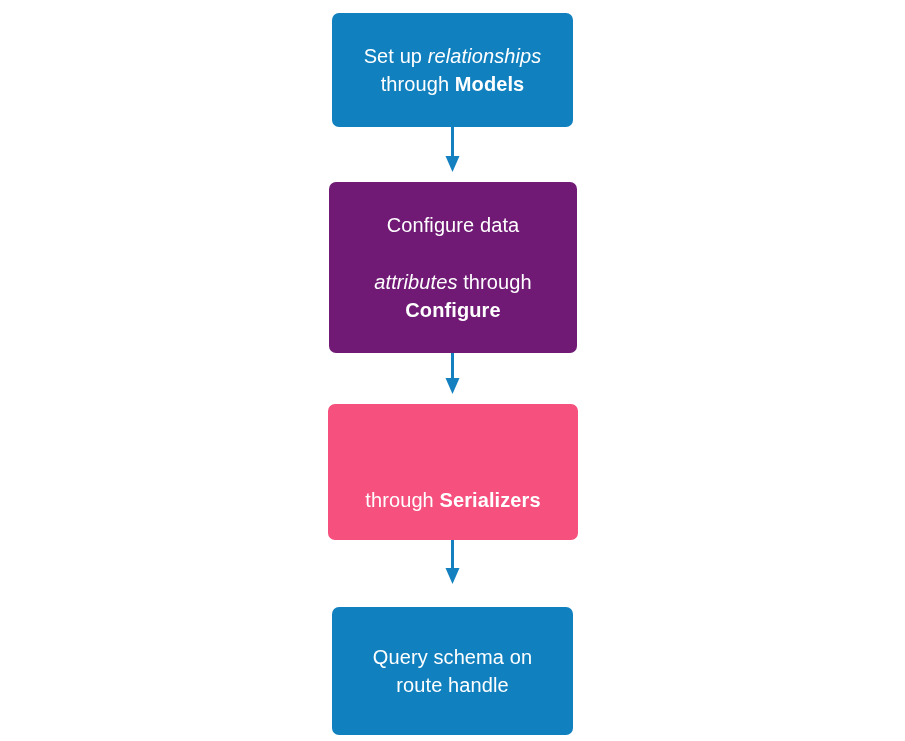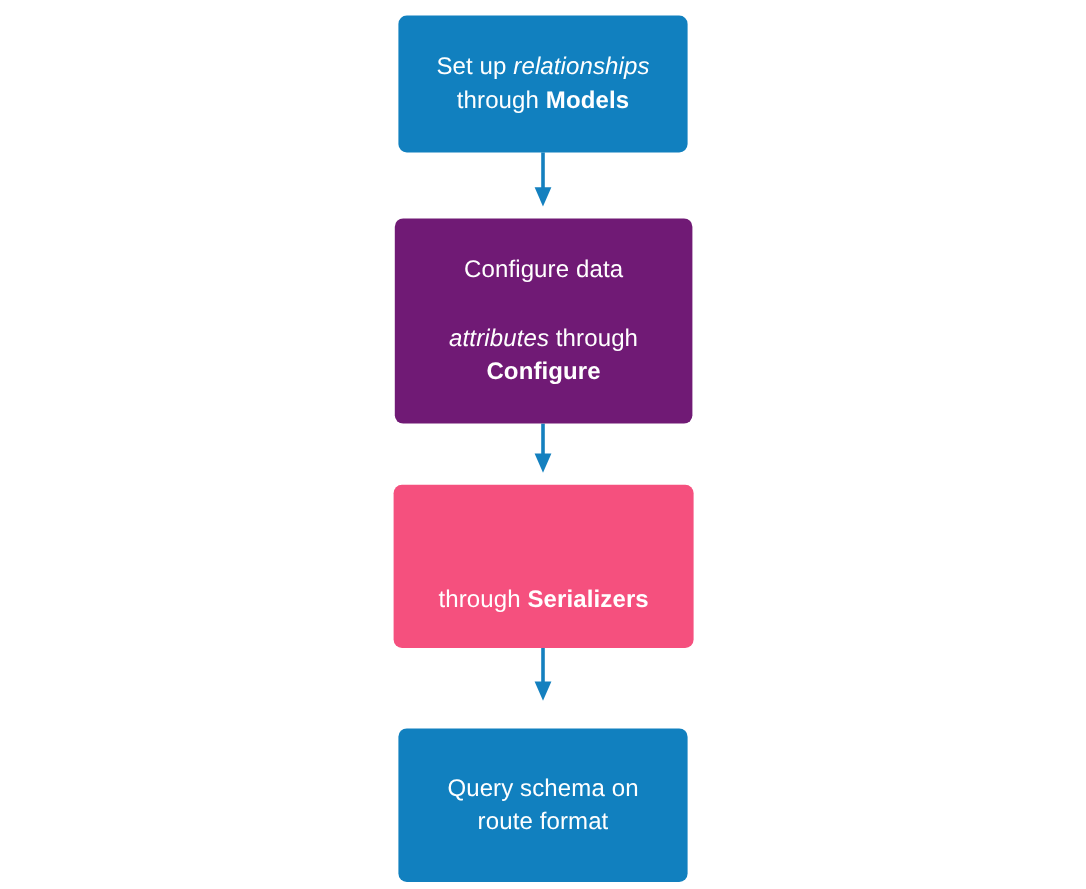--- a/index.html
+++ b/index.html
@@ -102,16 +102,16 @@
 
   <div class="node" id="node-factories" style="background: #701a75; justify-content: flex-end;">
     <span class="label"><span>Configure data</span><br><br><em>attributes</em><span> through</span><br><strong>Configure</strong></span>
   </div>
 
   <div class="node" id="node-serializers" style="background: rgb(245, 80, 126);">
     <span class="label"><br><br><span>through </span><strong>Serializers</strong></span>
   </div>
 
   <div class="node" id="node-route" style="background: rgb(17, 128, 191);">
-    <span class="label"><span>Query schema on</span><br><span>route format</span></span>
+    <span class="label"><span>Query schema on</span><br><span>route handle</span></span>
   </div>
 
 </div>
 
 </body></html>

